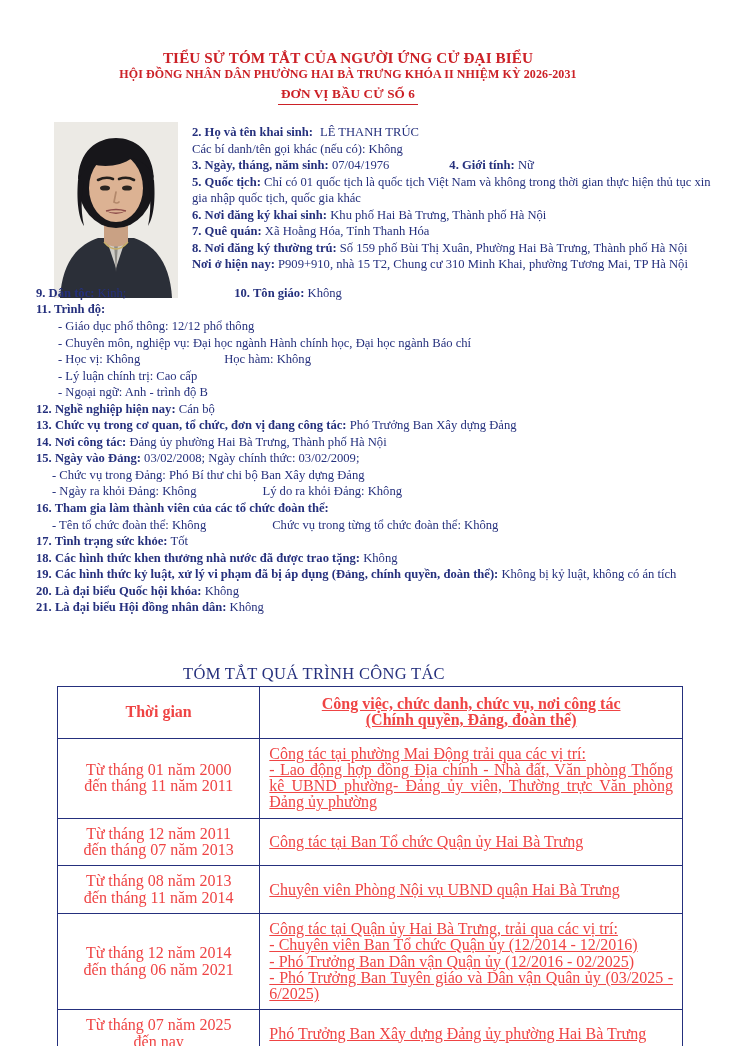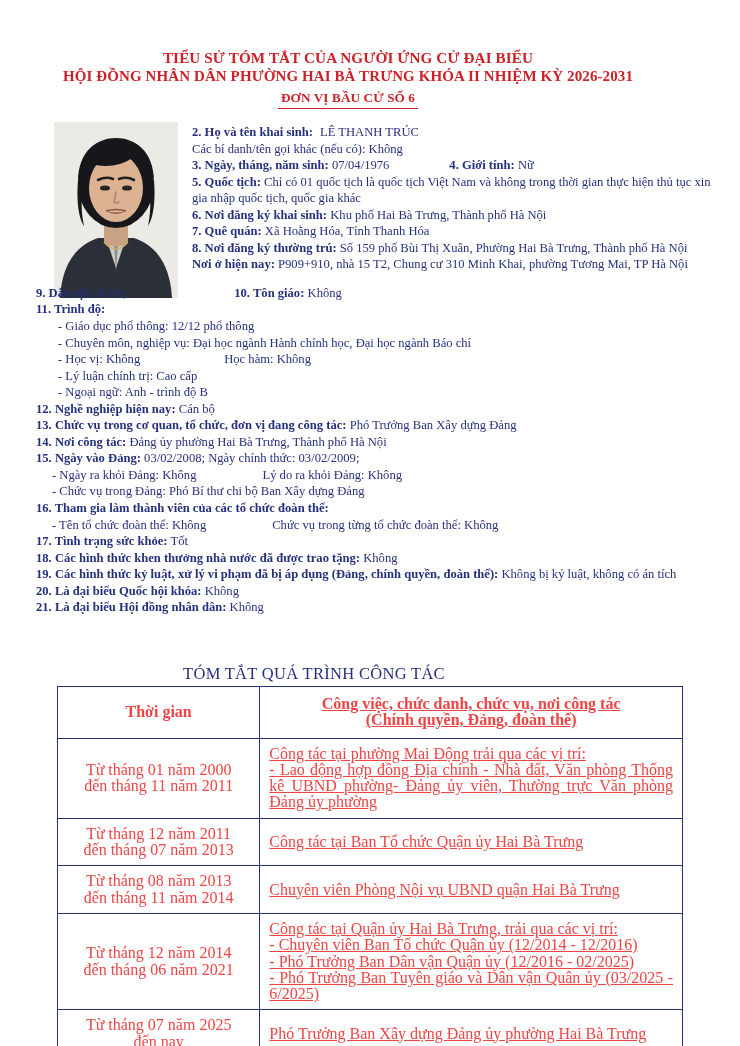--- a/index.html
+++ b/index.html
@@ -28,21 +28,21 @@
     width: 696px;
     text-align: center;
   }
   .title-line {
     color: #cc2127;
     font-weight: bold;
     line-height: 1.28;
     letter-spacing: 0.1px;
   }
   .title-1 { font-size: 15.2px; }
-  .title-2 { font-size: 15px; }
+  .title-2 { font-size: 12px; }
   .title-3 {
     font-size: 13.2px;
     display: inline-block;
     border-bottom: 1.3px solid #cc2127;
     padding: 1px 3px 1.5px 3px;
     margin-top: 2px;
   }
 
   
   .photo {
@@ -226,24 +226,24 @@
 
     <div class="line">
       <span class="b">14. Nơi công tác:</span>
       <span>Đảng ủy phường Hai Bà Trưng, Thành phố Hà Nội</span>
     </div>
 
     <div class="line">
       <span class="b">15. Ngày vào Đảng:</span>
       <span>03/02/2008;  Ngày chính thức: 03/02/2009;</span>
     </div>
+    <div class="line indent-sub2">- Chức vụ trong Đảng: Phó Bí thư chi bộ Ban Xây dựng Đảng</div>
     <div class="line indent-sub2">
       <span>- Ngày ra khỏi Đảng: Không</span><span class="tab-2"></span><span>Lý do ra khỏi Đảng: Không</span>
     </div>
-    <div class="line indent-sub2">- Chức vụ trong Đảng: Phó Bí thư chi bộ Ban Xây dựng Đảng</div>
 
     <div class="line">
       <span class="b">16. Tham gia làm thành viên của các tổ chức đoàn thể:</span>
     </div>
     <div class="line indent-sub2">
       <span>- Tên tổ chức đoàn thể: Không</span><span class="tab-2"></span><span>Chức vụ trong từng tổ chức đoàn thể: Không</span>
     </div>
 
     <div class="line">
       <span class="b">17. Tình trạng sức khỏe:</span>

